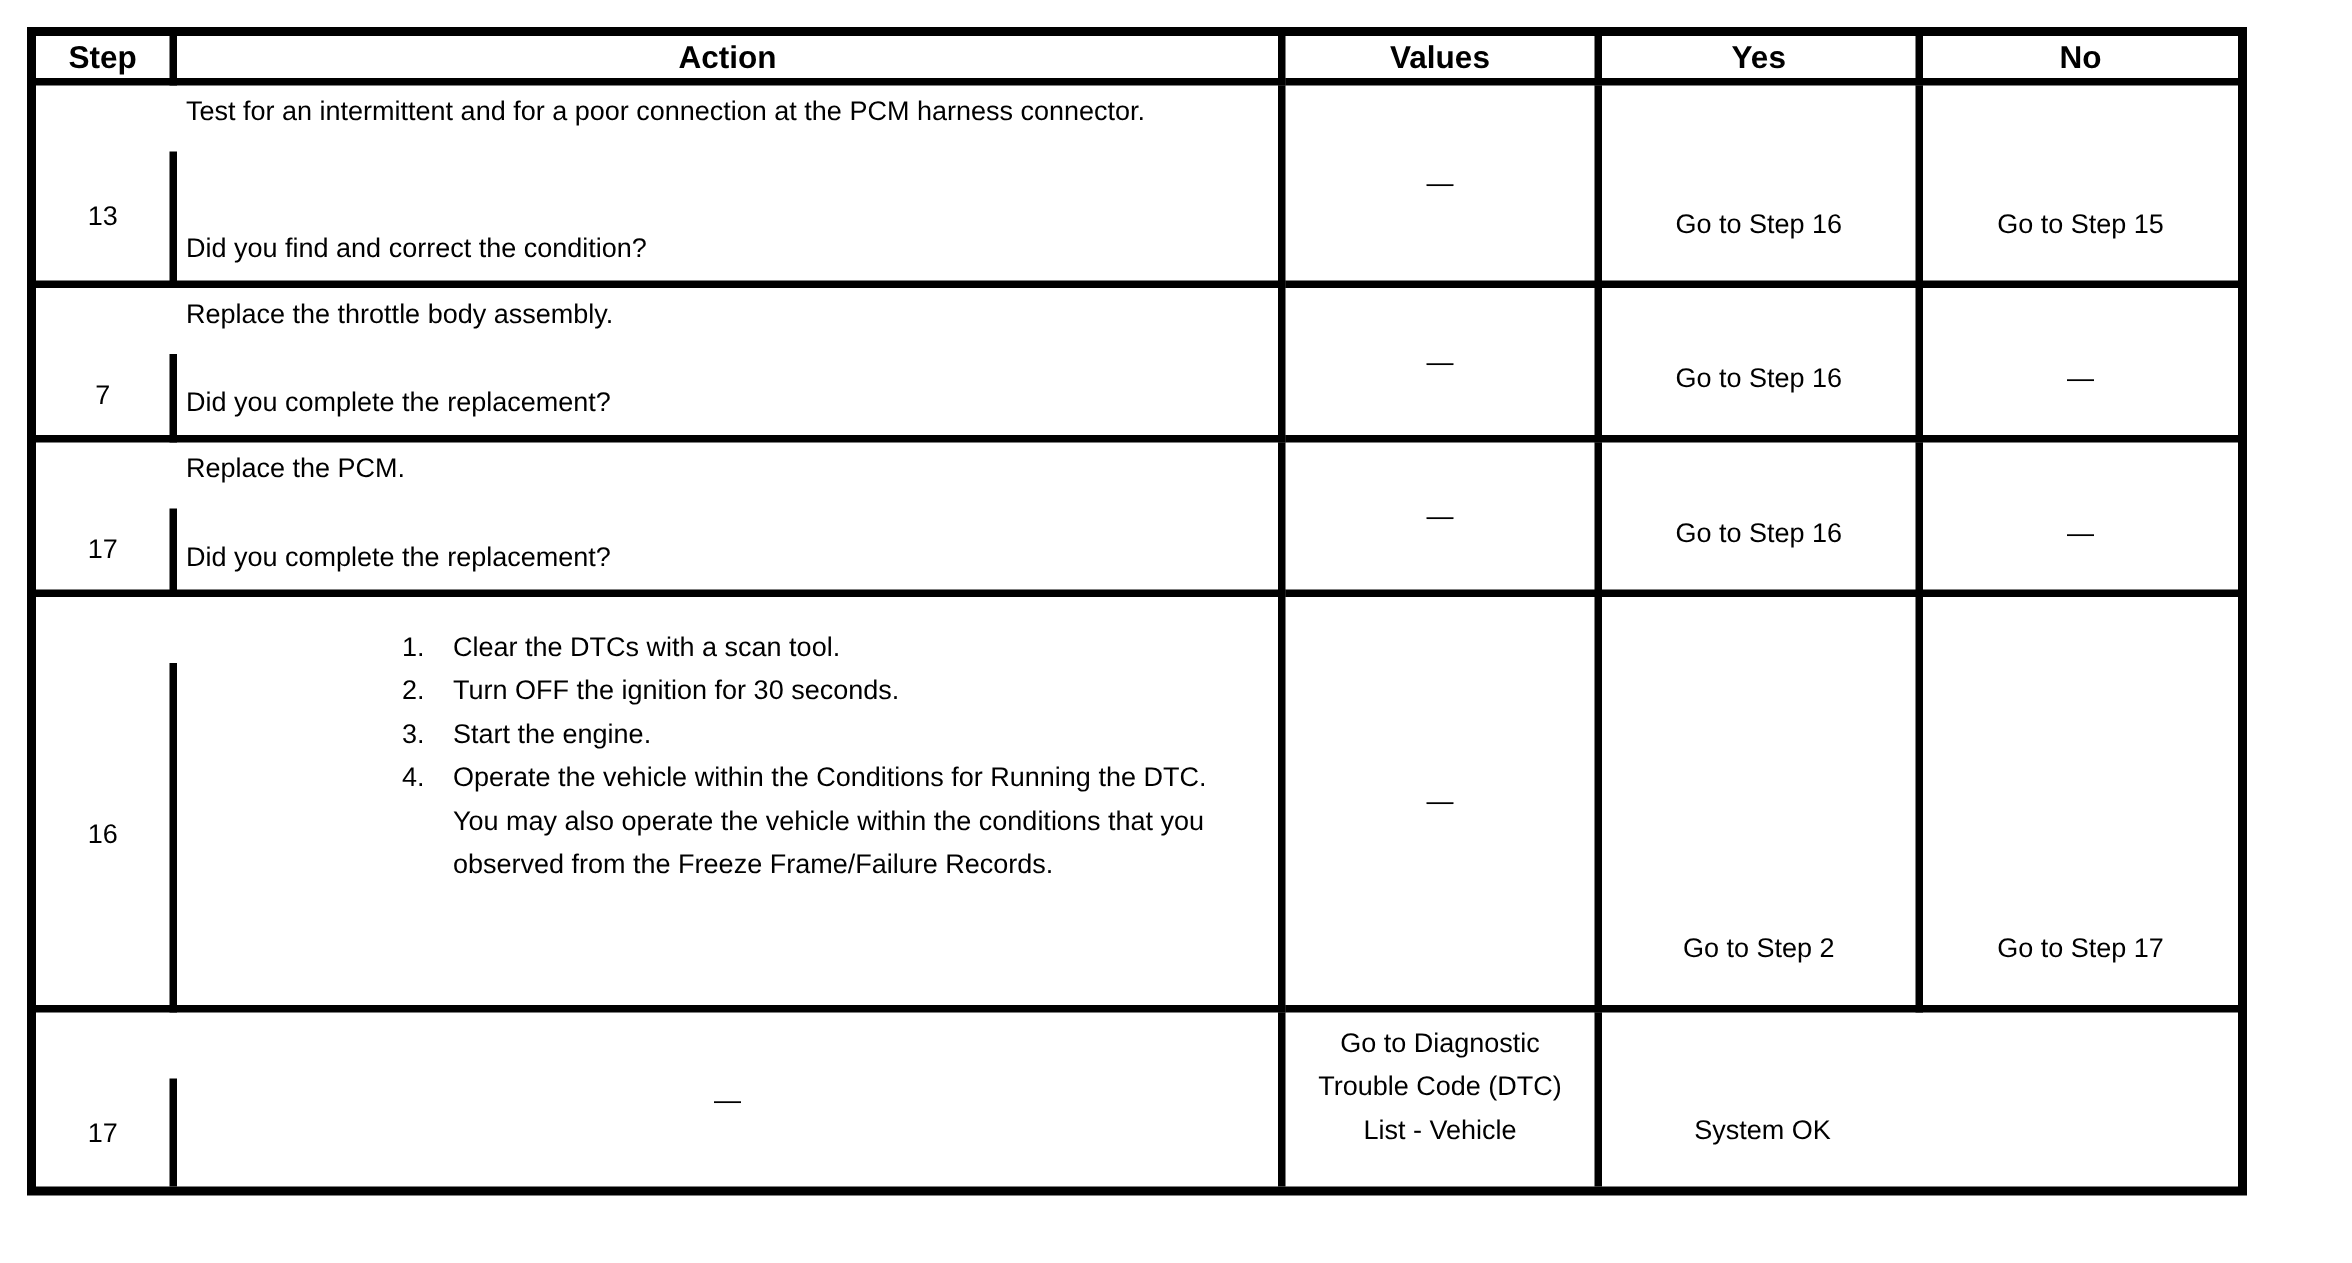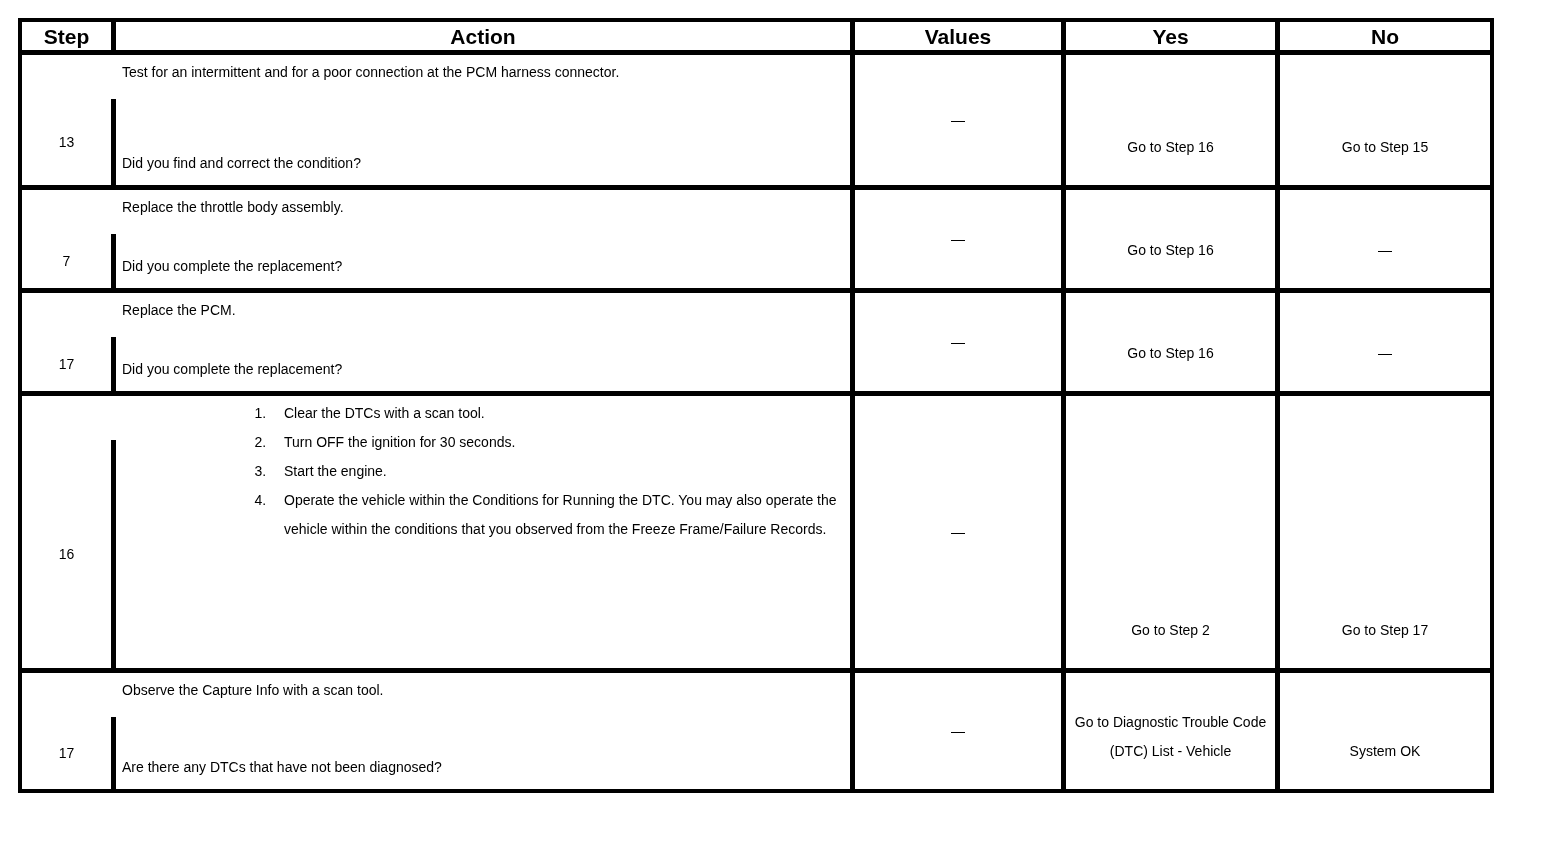--- a/index.html
+++ b/index.html
@@ -13,30 +13,30 @@
   .page {
     width: 1568px;
     height: 842px;
     background: #ffffff;
     overflow: hidden;
   }
   .tbl {
     display: grid;
     grid-template-columns: 94px 739px 211px 214px 210px;
     grid-template-rows: 33px 135px 103px 103px 277px 116px;
-    border: 4px solid #000000;
+    border: 6px solid #000000;
     margin: 18px 0 0 18px;
     width: max-content;
     background: #ffffff;
   }
   .cell {
     border-right: 5px solid #000000;
     border-bottom: 5px solid #000000;
     box-sizing: border-box;
-    font-size: 14px;
+    font-size: 18px;
     line-height: 29px;
     overflow: hidden;
   }
   .cell.last-col { border-right: none; }
   .cell.last-row { border-bottom: none; }
   .hdr {
     display: flex;
     align-items: center;
     justify-content: center;
     font-weight: bold;
@@ -62,21 +62,21 @@
   .c-goto {
     display: flex;
     align-items: flex-end;
     justify-content: center;
     text-align: center;
     padding: 3px 6px 23px 6px;
   }
   .action-main { text-align: left; }
   .action-question { text-align: left; }
   ol.action-list {
-    margin: 0;
+    margin: 16px;
     padding: 0 0 0 148px;
     text-align: left;
   }
   ol.action-list li {
     padding-left: 14px;
   }
 </style>
 </head>
 <body>
 
@@ -123,22 +123,18 @@
         <li>Turn OFF the ignition for 30 seconds.</li>
         <li>Start the engine.</li>
         <li>Operate the vehicle within the Conditions for Running the DTC. You may also operate the vehicle within the conditions that you observed from the Freeze Frame/Failure Records.</li>
       </ol>
     </div>
     <div class="cell c-values">—</div>
     <div class="cell c-goto">Go to Step 2</div>
     <div class="cell c-goto last-col">Go to Step 17</div>
 
     <div class="cell c-step last-row">17</div>
-    <div class="cell c-action last-row">
-      <div class="action-main">Observe the Capture Info with a scan tool.</div>
-      <div class="action-question">Are there any DTCs that have not been diagnosed?</div>
-    </div>
     <div class="cell c-values last-row">—</div>
     <div class="cell c-goto last-row">Go to Diagnostic Trouble Code (DTC) List - Vehicle</div>
     <div class="cell c-goto last-col last-row">System OK</div>
 
   </div>
 </div>
 
 </body></html>

